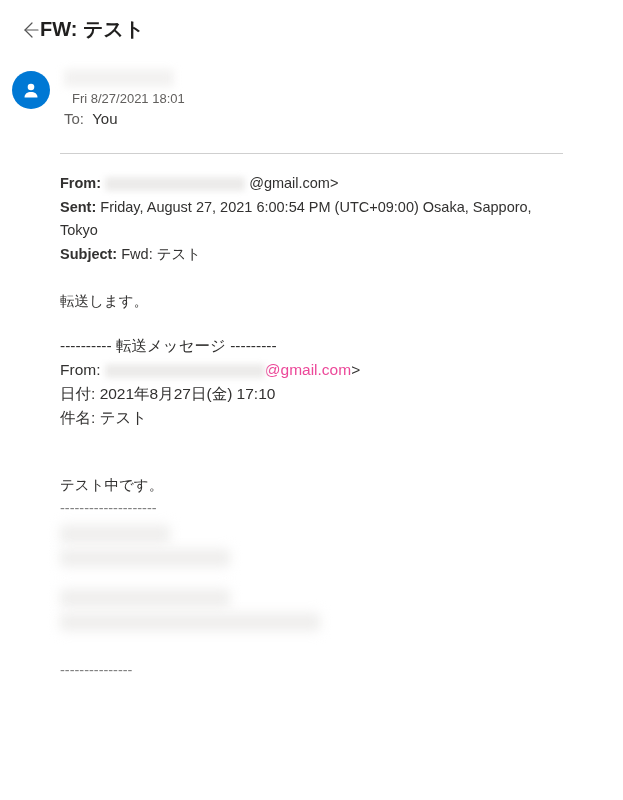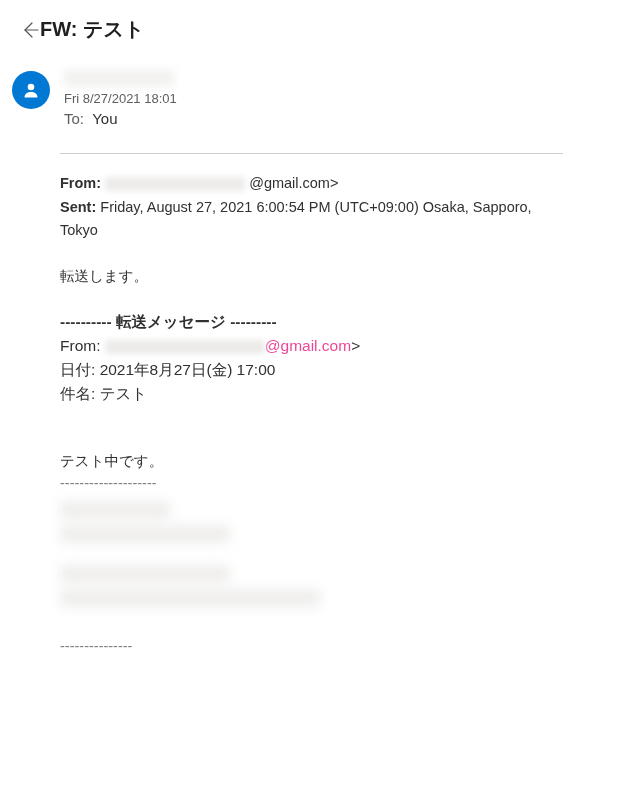--- a/index.html
+++ b/index.html
@@ -51,20 +51,21 @@
       width: 110px;
       background: #f3f2f1;
       border-radius: 3px;
       filter: blur(4px);
       margin-bottom: 4px;
     }
     .timestamp {
       font-size: 13px;
       color: #605e5c;
       margin-bottom: 4px;
+      margin-left: 8px;
     }
     .to-line {
       font-size: 15px;
       color: #605e5c;
     }
     .to-line span.to-label { color: #605e5c; }
     .to-line span.to-val { color: #323130; margin-left: 4px; }
     .divider {
       margin: 26px 60px 18px 60px;
       border: none;
@@ -81,21 +82,21 @@
     .redact-sm {
       display: inline-block;
       background: #ecebea;
       height: 14px;
       vertical-align: middle;
       border-radius: 2px;
       filter: blur(3px);
     }
     .spacer { height: 22px; }
     .spacer-sm { height: 6px; }
-    .fwd-sep { color: #323130; font-weight: bold; }
+    .fwd-sep { color: #323130; }
     .forwarded-section { font-size: 15.5px; }
     .email-link { color: #ec4899; text-decoration: none; }
     .redact-block {
       background: #efeeed;
       filter: blur(6px);
       border-radius: 3px;
       margin-bottom: 6px;
     }
     .sig-dashes { color: #828282; }
   </style>
@@ -134,34 +135,38 @@
 <div class="body-section">
   <div class="hdr-line">
     <b>From:</b>
     <span class="redact-sm" style="width:140px"></span>
     <span>@gmail.com&gt;</span>
   </div>
   <div class="hdr-line">
     <b>Sent:</b>
     <span>Friday, August 27, 2021 6:00:54 PM (UTC+09:00) Osaka, Sapporo, Tokyo</span>
   </div>
+  <div class="hdr-line">
+    <b>Subject:</b>
+    <span>Fwd: テスト</span>
+  </div>
 
   <div class="spacer"></div>
   <div>転送します。</div>
   <div class="spacer"></div>
 
   <div class="forwarded-section">
     <div class="fwd-sep">---------- 転送メッセージ ---------</div>
     <div>
       <span>From:</span>
       <span class="redact-sm" style="width:160px"></span><a class="email-link" href="#">@gmail.com</a><span>&gt;</span>
     </div>
     <div>
       <span>日付:</span>
-      <span>2021年8月27日(金) 17:00</span>
+      <span>2021年8月27日(金) 17:10</span>
     </div>
     <div>
       <span>件名:</span>
       <span>テスト</span>
     </div>
   </div>
 
   <div class="spacer"></div>
   <div class="spacer"></div>
 

